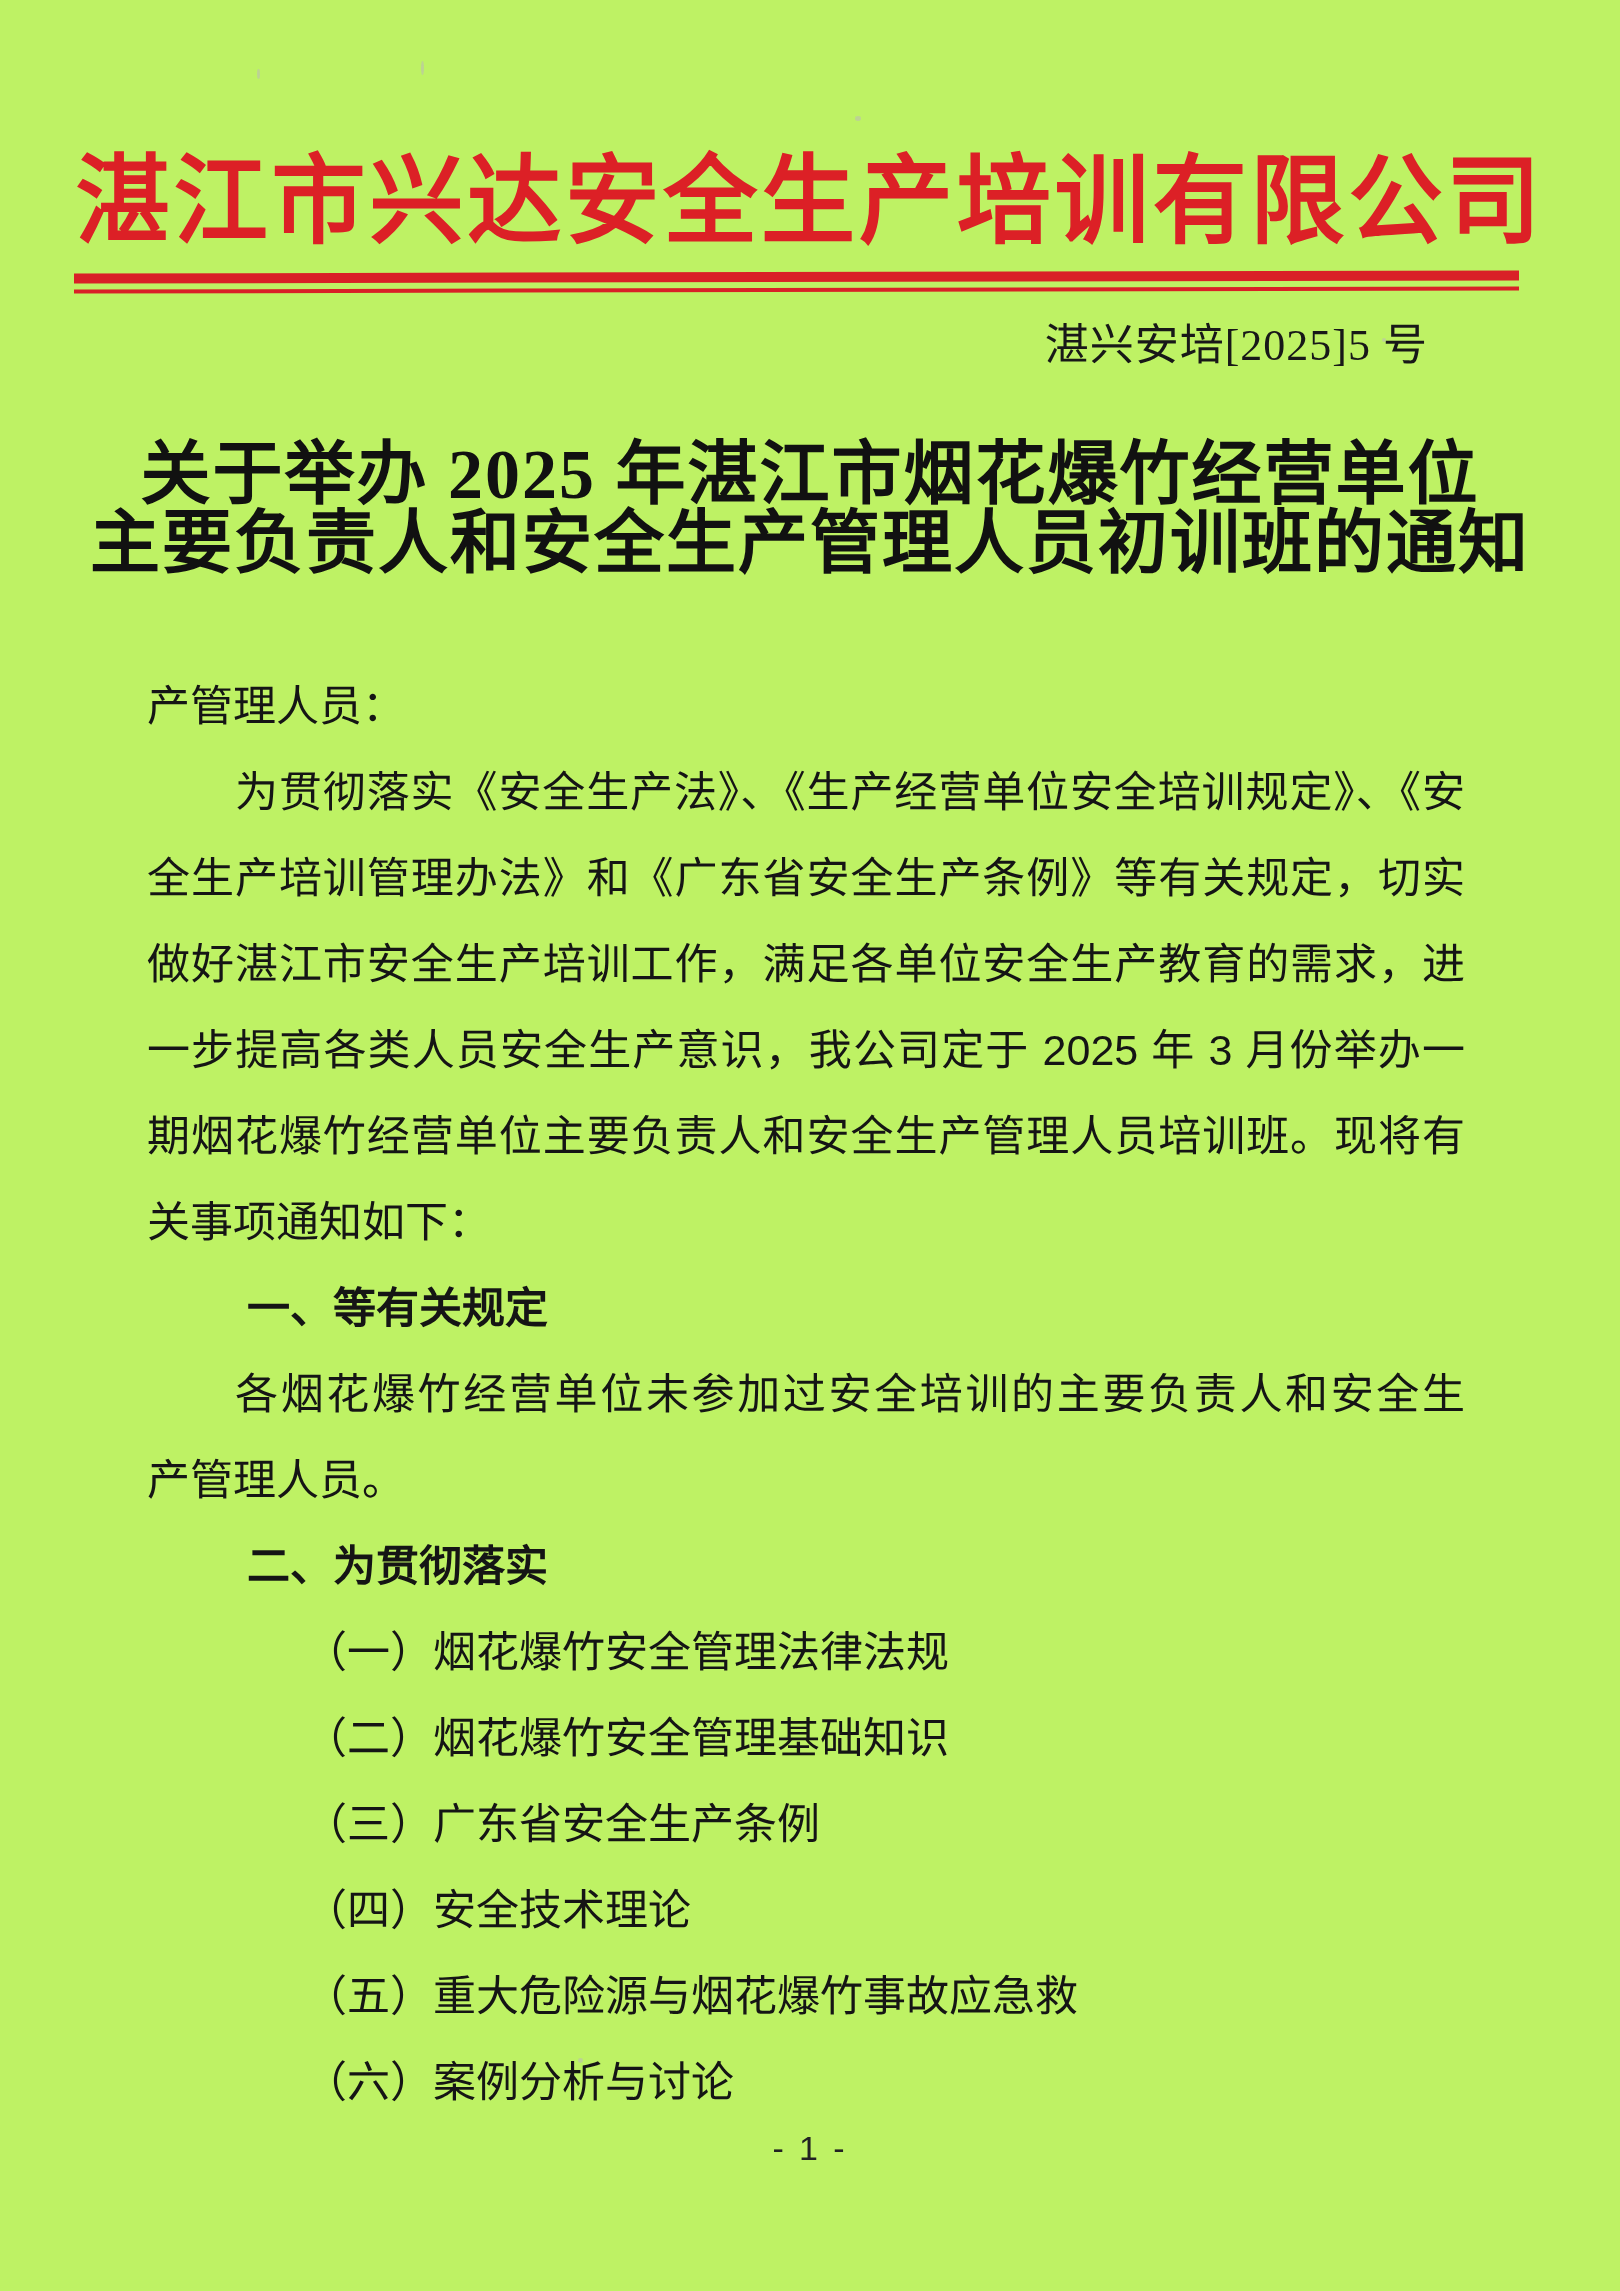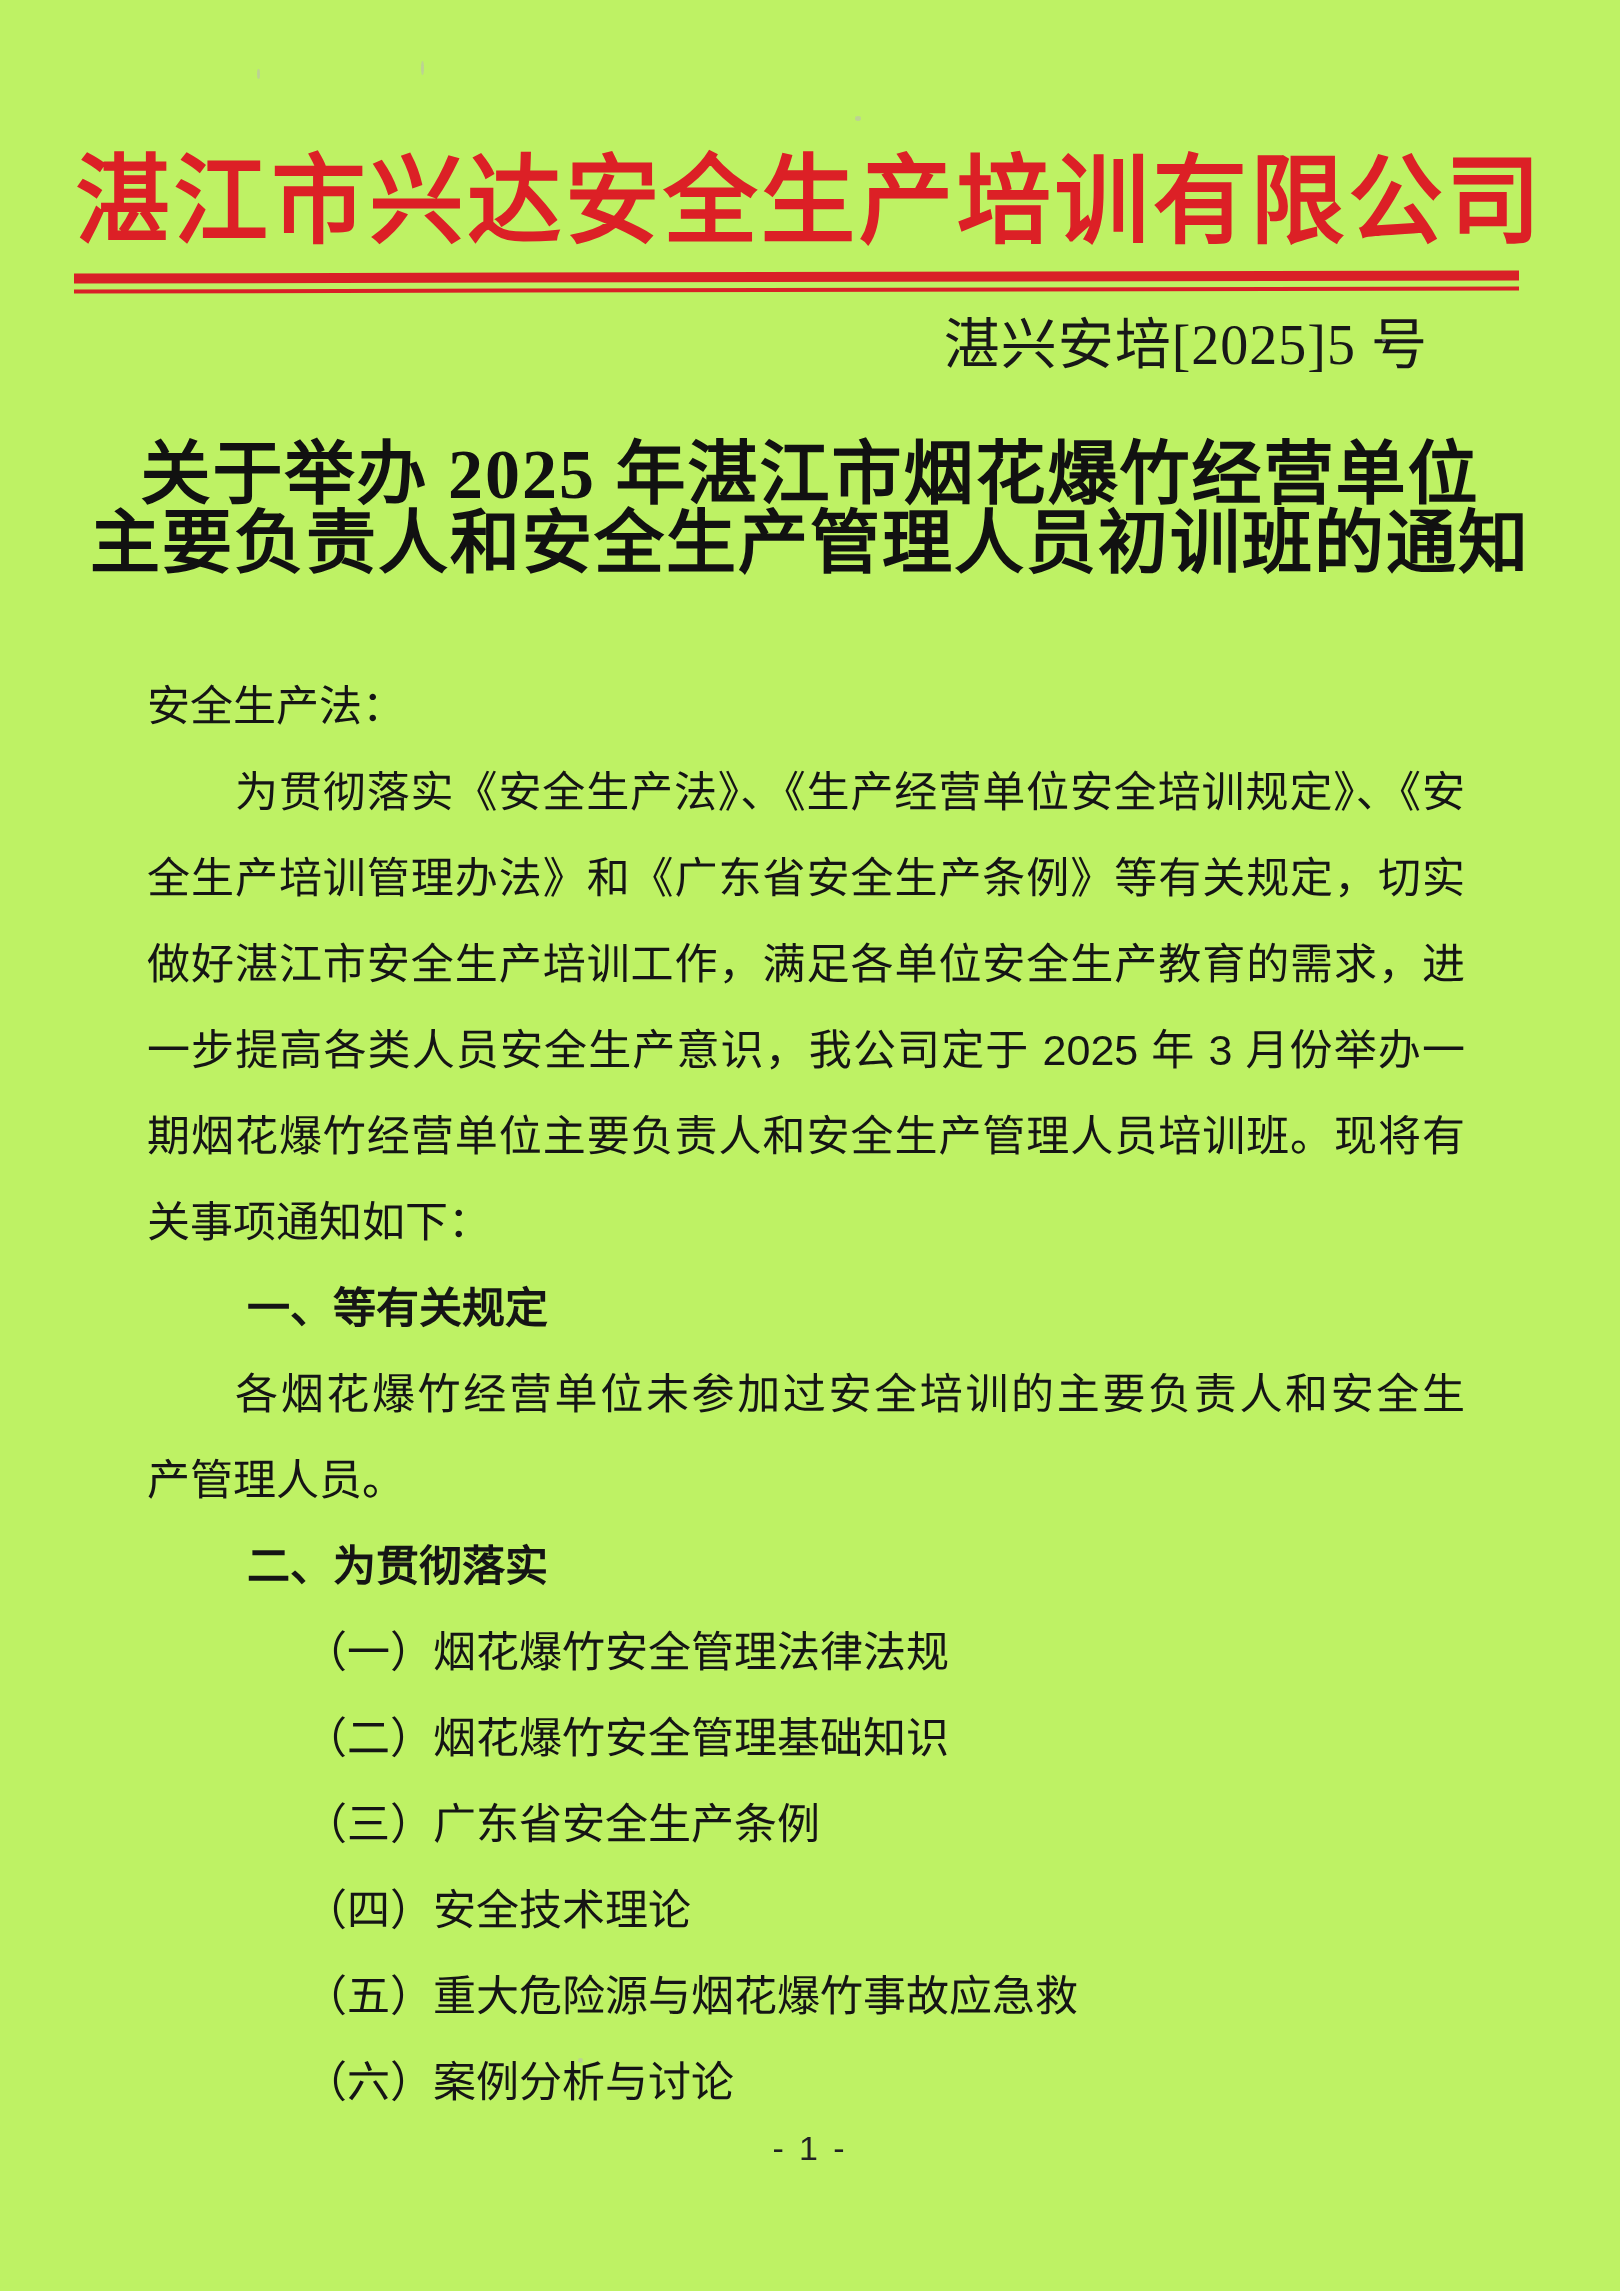--- a/index.html
+++ b/index.html
@@ -51,21 +51,21 @@
     top: 288px;
     width: 1445px;
     height: 3.9px;
     transform: rotate(-0.12deg);
   }
   .doc-number {
     position: absolute;
     top: 320px;
     right: 192px;
     font-family: "Liberation Serif", "DejaVu Serif", serif;
-    font-size: 56px;
+    font-size: 44px;
     line-height: 51px;
     color: #181818;
     letter-spacing: 1px;
   }
   .notice-title {
     position: absolute;
     top: 440px;
     left: 0;
     width: 100%;
     text-align: center;
@@ -122,21 +122,21 @@
   <div class="rule-thin" style="background: rgb(217, 32, 39);"></div>
 
   <div class="doc-number">湛兴安培[2025]5 号</div>
 
   <div class="notice-title">
     <div>关于举办 2025 年湛江市烟花爆竹经营单位</div>
     <div>主要负责人和安全生产管理人员初训班的通知</div>
   </div>
 
   <div class="body-block" id="body-block">
-      <div class="body-line">安全生产法：</div>
+      <div class="body-line">产管理人员：</div>
       <div class="body-line indent-para justify">为贯彻落实《安全生产法》、《生产经营单位安全培训规定》、《安</div>
       <div class="body-line justify">全生产培训管理办法》和《广东省安全生产条例》等有关规定，切实</div>
       <div class="body-line justify">做好湛江市安全生产培训工作，满足各单位安全生产教育的需求，进</div>
       <div class="body-line justify">一步提高各类人员安全生产意识，我公司定于 2025 年 3 月份举办一</div>
       <div class="body-line justify">期烟花爆竹经营单位主要负责人和安全生产管理人员培训班。现将有</div>
       <div class="body-line">关事项通知如下：</div>
       <div class="body-line indent-heading bold">一、等有关规定</div>
       <div class="body-line indent-para justify">各烟花爆竹经营单位未参加过安全培训的主要负责人和安全生</div>
       <div class="body-line">产管理人员。</div>
       <div class="body-line indent-heading bold">二、为贯彻落实</div>

